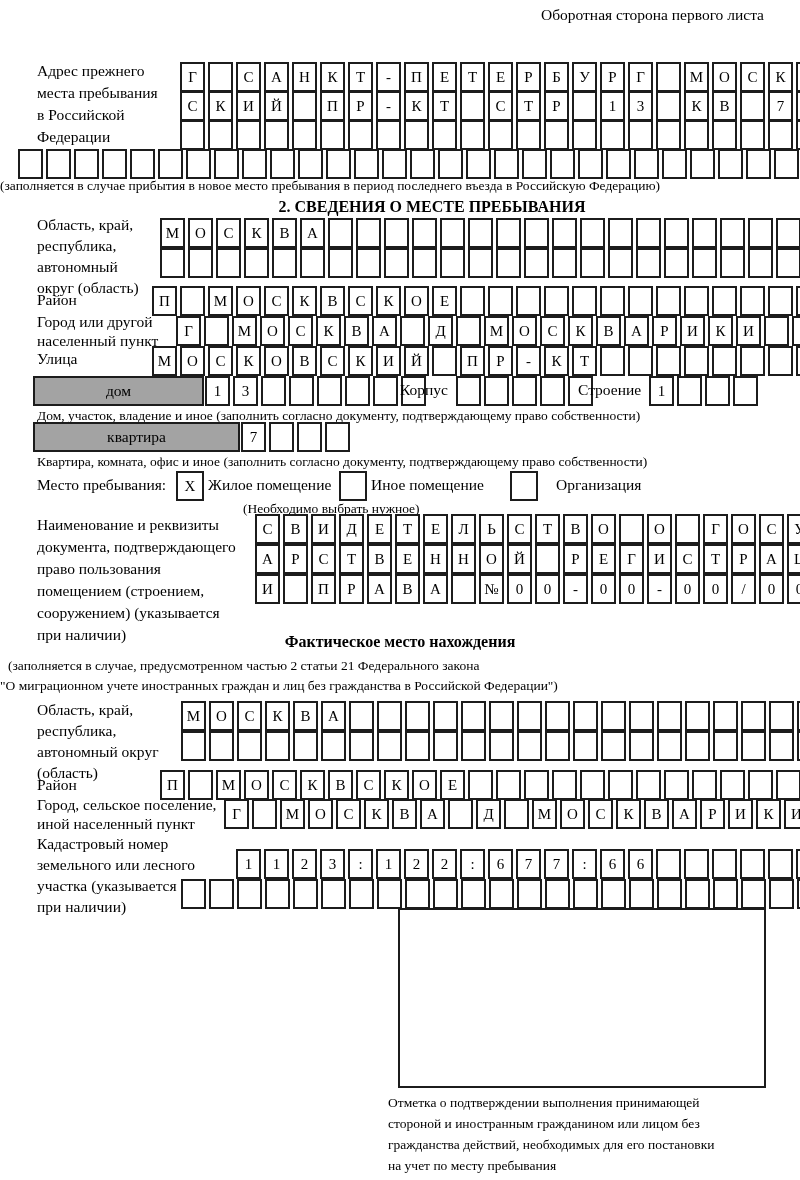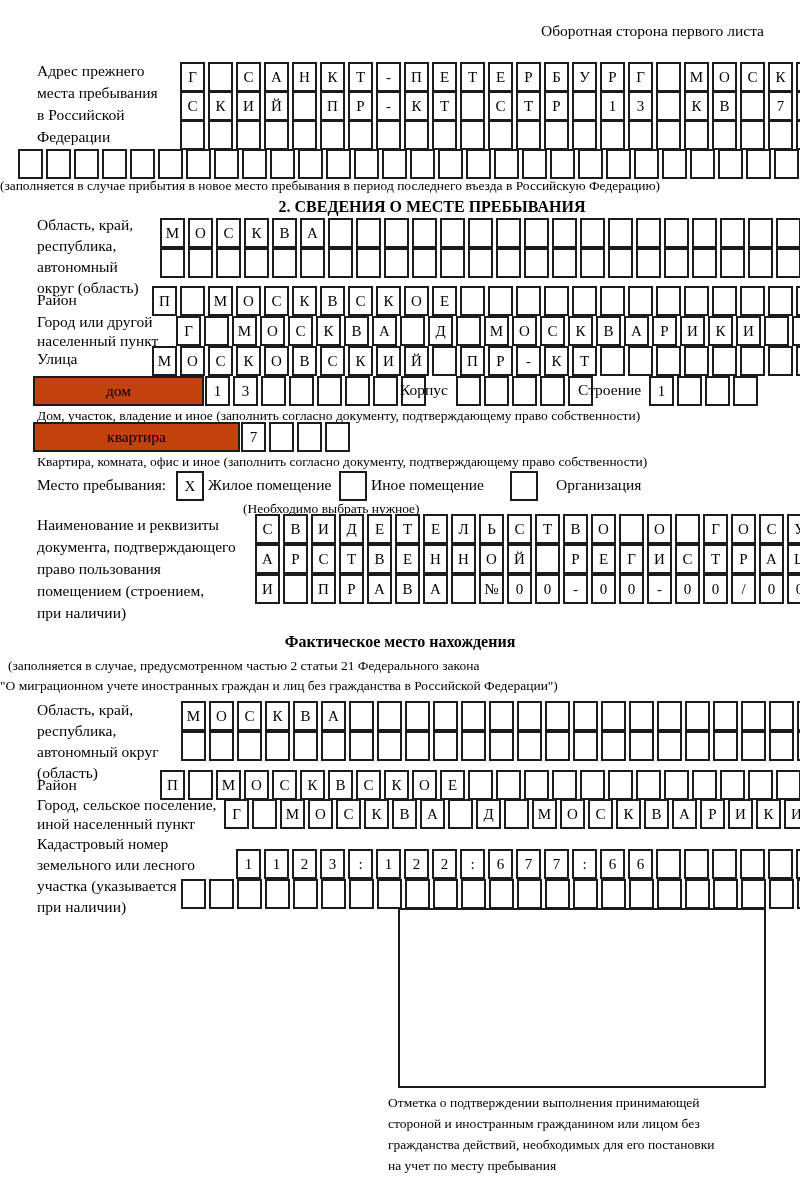--- a/index.html
+++ b/index.html
@@ -19,33 +19,33 @@
   .center{text-align:left;}
   .title{position:absolute;left:0;width:800px;text-align:center;font-weight:bold;font-size:16px;}
   .cellrow{position:absolute;display:flex;white-space:nowrap;}
   .cell{
     flex:none;width:21px;height:26px;margin-right:3px;
     border:2px solid #1c1c1c;background:#fff;
     display:flex;align-items:center;justify-content:center;
     font-size:15px;line-height:15px;
   }
   .bigbox{
-    position:absolute;height:26px;border:2px solid #1c1c1c;background:#c2410c;
+    position:absolute;height:26px;border:2px solid #1c1c1c;background:#a3a3a3;
     display:flex;align-items:center;justify-content:center;font-size:15.5px;
   }
   .checkbox{
     position:absolute;width:24px;height:26px;border:2px solid #1c1c1c;background:#fff;
     display:flex;align-items:center;justify-content:center;font-size:15px;
   }
   .stampbox{position:absolute;border:2px solid #1c1c1c;background:#fff;}
 </style>
 </head>
 <body>
 
-<div class="abs" style="right:36px;top:22px;font-size:15.5px;">Оборотная сторона первого листа</div>
+<div class="abs" style="right:36px;top:6px;font-size:15.5px;">Оборотная сторона первого листа</div>
 
 <div class="lbl lh22" style="left:37px;top:60px;">
     <div>Адрес прежнего</div>
     <div>места пребывания</div>
     <div>в Российской</div>
     <div>Федерации</div>
   </div>
 <div class="cellrow" style="left:180px;top:62px;">
     <div class="cell">Г</div>
     <div class="cell"></div>
@@ -342,20 +342,21 @@
 <div class="lbl" style="left:371px;top:474px;">Иное помещение</div>
 <div class="checkbox" style="left:510px;top:471px;"></div>
 <div class="lbl" style="left:556px;top:474px;">Организация</div>
 <div class="abs small" style="left:243px;top:500px;">(Необходимо выбрать нужное)</div>
 
 <div class="lbl lh22" style="left:37px;top:514px;">
     <div>Наименование и реквизиты</div>
     <div>документа, подтверждающего</div>
     <div>право пользования</div>
     <div>помещением (строением,</div>
+    <div>сооружением) (указывается</div>
     <div>при наличии)</div>
   </div>
 <div class="cellrow" style="left:255px;top:514px;">
     <div class="cell">С</div>
     <div class="cell">В</div>
     <div class="cell">И</div>
     <div class="cell">Д</div>
     <div class="cell">Е</div>
     <div class="cell">Т</div>
     <div class="cell">Е</div>

